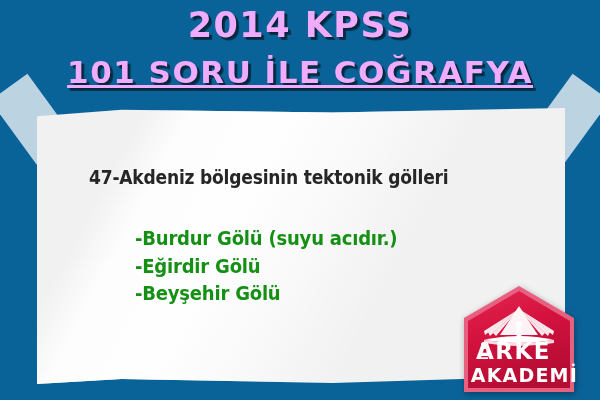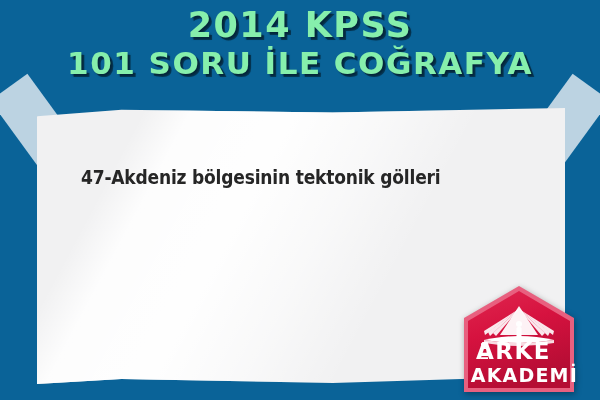--- a/index.html
+++ b/index.html
@@ -18,29 +18,29 @@
   
   .title-block{
     position:absolute;
     top:8px; left:0; right:0;
     text-align:center;
     z-index:6;
     pointer-events:none;
   }
   .title-line{
     display:block;
-    color:#86efac;
+    color:#f0abfc;
     font-family:"DejaVu Sans", sans-serif;
     font-weight:700;
     letter-spacing:1.5px;
     line-height:1.0;
     text-shadow:3px 3px 0 rgba(0,0,0,0.42), 2px 2px 2px rgba(0,0,0,0.35);
   }
   .title-line-1{ font-size:35px; }
-  .title-line-2{ font-size:31px; margin-top:5px; }
+  .title-line-2{ font-size:31px; margin-top:14px;text-decoration:underline; }
 
   
   .tape{
     position:absolute;
     background:#bcd3e2;
     z-index:2;
   }
   .tape-left{
     width:46px; height:96px;
     left:14px; top:78px;
@@ -76,21 +76,21 @@
   }
 
   
   .content{
     position:absolute;
     left:0; top:0; width:100%; height:100%;
     z-index:4;
   }
   .question{
     position:absolute;
-    left:44px; top:58px;
+    left:52px; top:58px;
     color:#262626;
     font-family:"DejaVu Sans Condensed","Liberation Sans Narrow","Liberation Sans", sans-serif;
     font-weight:700;
     font-size:19px;
     font-stretch:condensed;
     letter-spacing:-0.2px;
     white-space:nowrap;
   }
   .answers{
     position:absolute;
@@ -166,20 +166,25 @@
 
   <div class="tape tape-left"></div>
   <div class="tape tape-right"></div>
 
   <div class="paper">
     <div class="paper-sheen"></div>
 
     <div class="content">
       <div class="question">47-Akdeniz bölgesinin tektonik gölleri</div>
 
+      <ul class="answers">
+        <li class="answer">-Burdur Gölü (suyu acıdır.)</li>
+        <li class="answer">-Eğirdir Gölü</li>
+        <li class="answer">-Beyşehir Gölü</li>
+      </ul>
     </div>
   </div>
 
   <div class="logo">
     <svg viewBox="0 0 118 110" xmlns="http://www.w3.org/2000/svg">
       <defs>
         <linearGradient id="redgrad" x1="0" y1="0" x2="0.35" y2="1">
           <stop offset="0%" stop-color="#e0274f"></stop>
           <stop offset="45%" stop-color="#d6123f"></stop>
           <stop offset="100%" stop-color="#b50d34"></stop>

